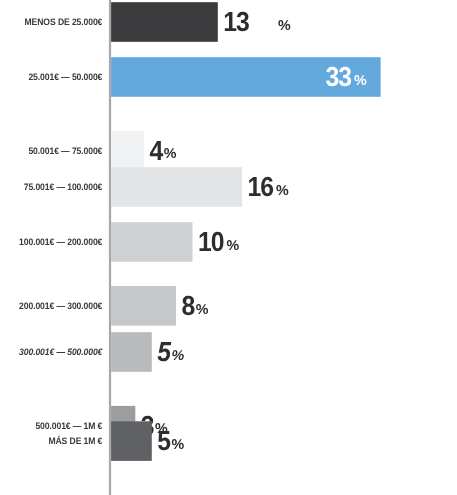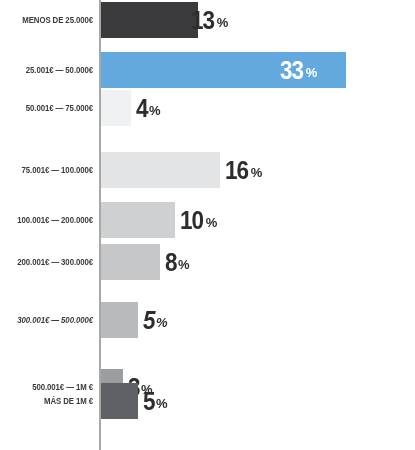--- a/index.html
+++ b/index.html
@@ -100,34 +100,34 @@
 </style>
 </head>
 <body>
 
 <div id="chart">
   <div class="axis-line"></div>
 
 <div class="row" style="top: 2px;">
       <div class="row-label">MENOS DE 25.000€</div>
       <div class="bar" style="width: 97px; background: rgb(59, 59, 61);"></div>
-      <div class="value" style="left: 191px;">
+      <div class="value" style="left: 203px; gap: 24px;">
         <span class="num">13</span>
         <span class="pct">%</span>
       </div>
     </div>
     <div class="row" style="top: 52px;">
       <div class="row-label">25.001€ — 50.000€</div>
       <div class="bar" style="width: 245px; background: rgb(99, 169, 222);"></div>
-      <div class="value inside" style="left: 280px;">
+      <div class="value inside" style="left: 296px;">
         <span class="num">33</span>
         <span class="pct">%</span>
       </div>
     </div>
-    <div class="row" style="top: 90px;">
+    <div class="row" style="top: 119px;">
       <div class="row-label">50.001€ — 75.000€</div>
       <div class="bar" style="width: 30px; background: rgb(240, 241, 242);"></div>
       <div class="value" style="left: 136px;">
         <span class="num">4</span>
         <span class="pct">%</span>
       </div>
     </div>
     <div class="row" style="top: 152px;">
       <div class="row-label">75.001€ — 100.000€</div>
       <div class="bar" style="width: 119px; background: rgb(227, 228, 230);"></div>
@@ -137,21 +137,21 @@
       </div>
     </div>
     <div class="row" style="top: 202px;">
       <div class="row-label">100.001€ — 200.000€</div>
       <div class="bar" style="width: 74px; background: rgb(207, 208, 210);"></div>
       <div class="value" style="left: 180px; justify-content: center;">
         <span class="num">10</span>
         <span class="pct">%</span>
       </div>
     </div>
-    <div class="row" style="top: 244px; text-decoration: underline;">
+    <div class="row" style="top: 260px; text-decoration: underline;">
       <div class="row-label">200.001€ — 300.000€</div>
       <div class="bar" style="width: 59px; background: rgb(198, 199, 201);"></div>
       <div class="value" style="left: 165px;">
         <span class="num">8</span>
         <span class="pct">%</span>
       </div>
     </div>
     <div class="row" style="top: 302px; font-style: italic;">
       <div class="row-label">300.001€ — 500.000€</div>
       <div class="bar" style="width: 37px; background: rgb(184, 186, 188);"></div>

